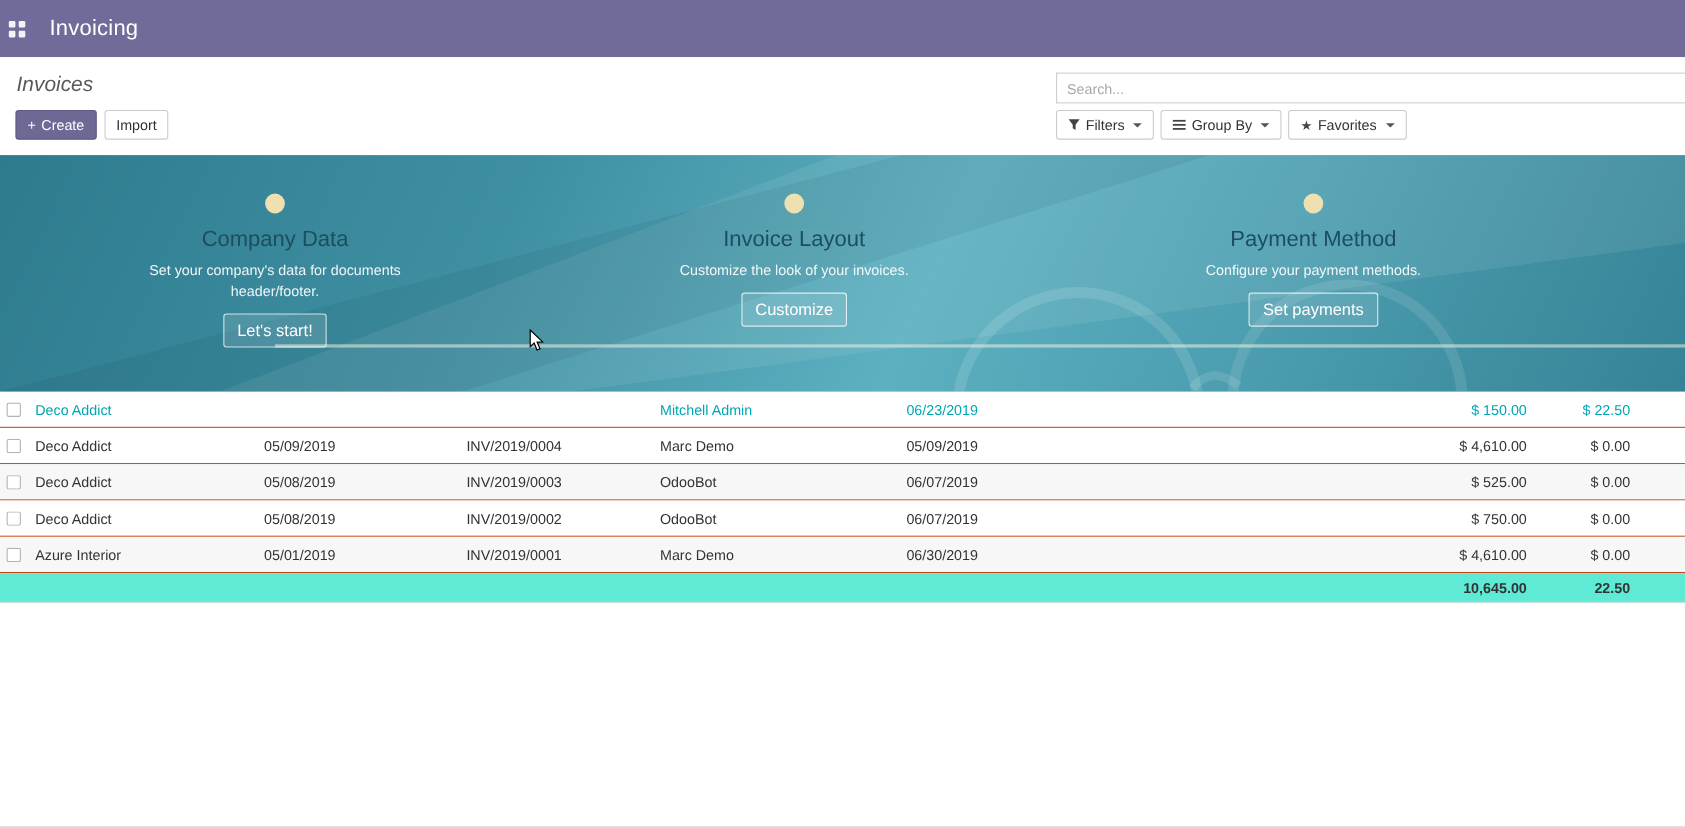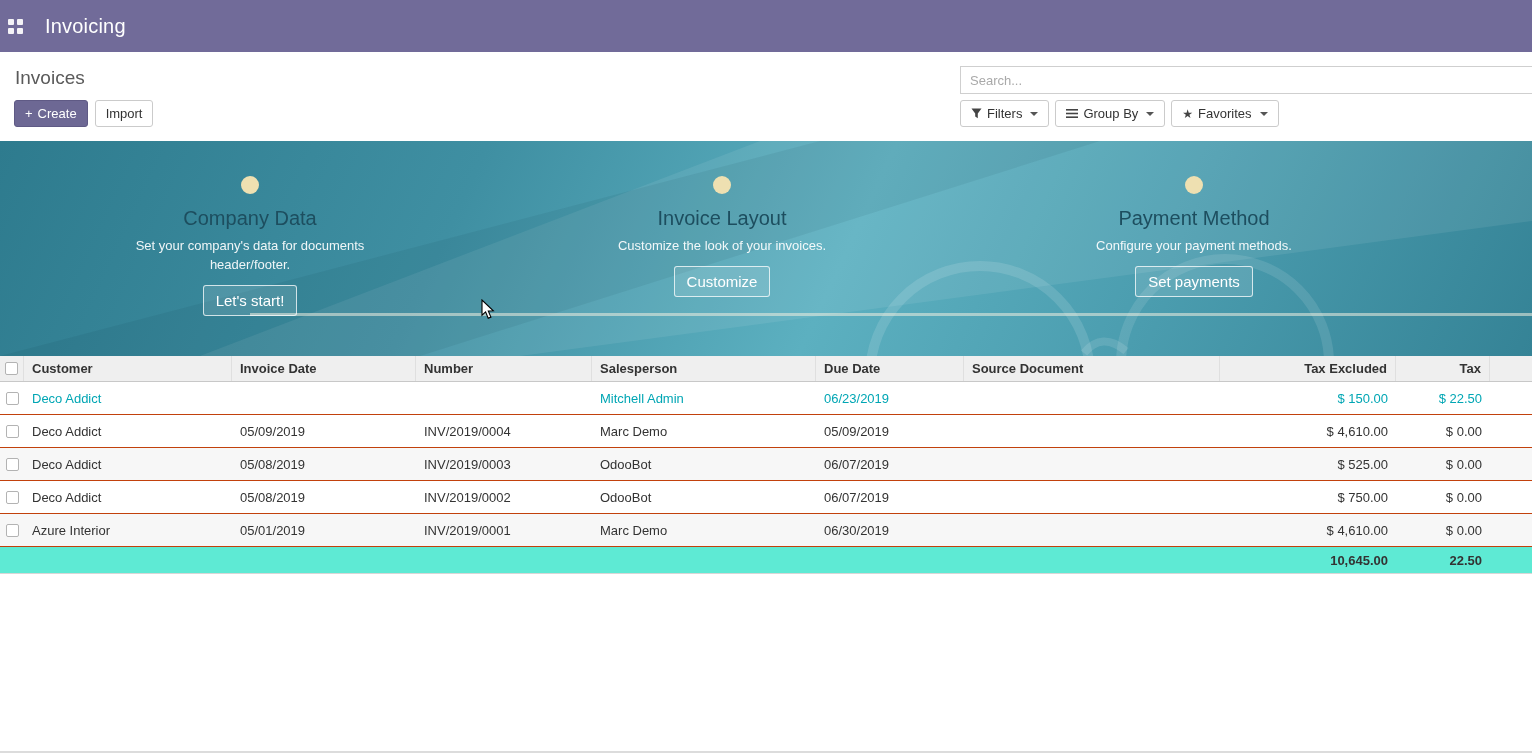--- a/index.html
+++ b/index.html
@@ -11,21 +11,21 @@
   .apps-icon { width:15px; height:15px; margin:0 10px 0 8px; display:grid;
     grid-template-columns:6px 6px; grid-template-rows:6px 6px; gap:3px; cursor:pointer; }
   .apps-icon span { background:rgba(255,255,255,.92); border-radius:1px; }
   .brand { font-size:20px; font-weight:400; margin:0 30px 0 12px; letter-spacing:.2px; }
   .nav-menu { display:flex; align-items:center; height:100%; }
   .nav-item { font-size:13px; color:rgba(255,255,255,.95); padding:0 13px; height:100%;
     display:flex; align-items:center; cursor:pointer; }
 
   
   .control-panel { position:relative; height:89px; background:#fff; }
-  .cp-title { position:absolute; left:15px; top:15px; font-size:19px; color:#5a5a5a; }
+  .cp-title { position:absolute; left:15px; top:15px; font-size:19px; color:#5a5a5a;font-style:italic; }
   .btn { font-size:13px; border:1px solid #cbcbcb; background:#fff; color:#333;
     border-radius:3px; padding:5px 10px; cursor:pointer; display:inline-flex; align-items:center; gap:5px; }
   .btn-primary { background:#6d6894; border-color:#5f5a85; color:#fff; }
   .left-buttons { position:absolute; left:14px; top:48px; display:flex; gap:7px; }
   .search-box { position:absolute; left:960px; right:0; top:14px; height:28px; }
   .search-box input { width:100%; height:100%; border:1px solid #cfcfcf; border-right:none;
     padding:0 9px; font-size:13px; color:#0f172a; outline:none; font-family:inherit; }
   .search-box input::placeholder { color:#a9a9a9; }
   .right-buttons { position:absolute; left:960px; top:48px; display:flex; gap:6px; }
   .caret { width:0; height:0; border-left:4px solid transparent; border-right:4px solid transparent;
@@ -153,34 +153,20 @@
   <div class="step step3">
     <div class="dot"></div>
     <div class="step-title">Payment Method</div>
     <div class="step-desc">Configure your payment methods.</div>
     <button class="step-btn">Set payments</button>
   </div>
 </div>
 
 <div>
 
-  <div class="grid-row thead">
-    <div class="cell c-check">
-      <span class="cb"></span>
-    </div>
-    <div class="cell">Customer</div>
-    <div class="cell">Invoice Date</div>
-    <div class="cell">Number</div>
-    <div class="cell">Salesperson</div>
-    <div class="cell">Due Date</div>
-    <div class="cell">Source Document</div>
-    <div class="cell num">Tax Excluded</div>
-    <div class="cell num">Tax</div>
-    <div class="cell"></div>
-  </div>
 
   <div class="grid-row trow row-draft">
     <div class="cell c-check">
         <span class="cb"></span>
       </div>
     <div class="cell">Deco Addict</div>
     <div class="cell"></div>
     <div class="cell"></div>
     <div class="cell">Mitchell Admin</div>
     <div class="cell">06/23/2019</div>

